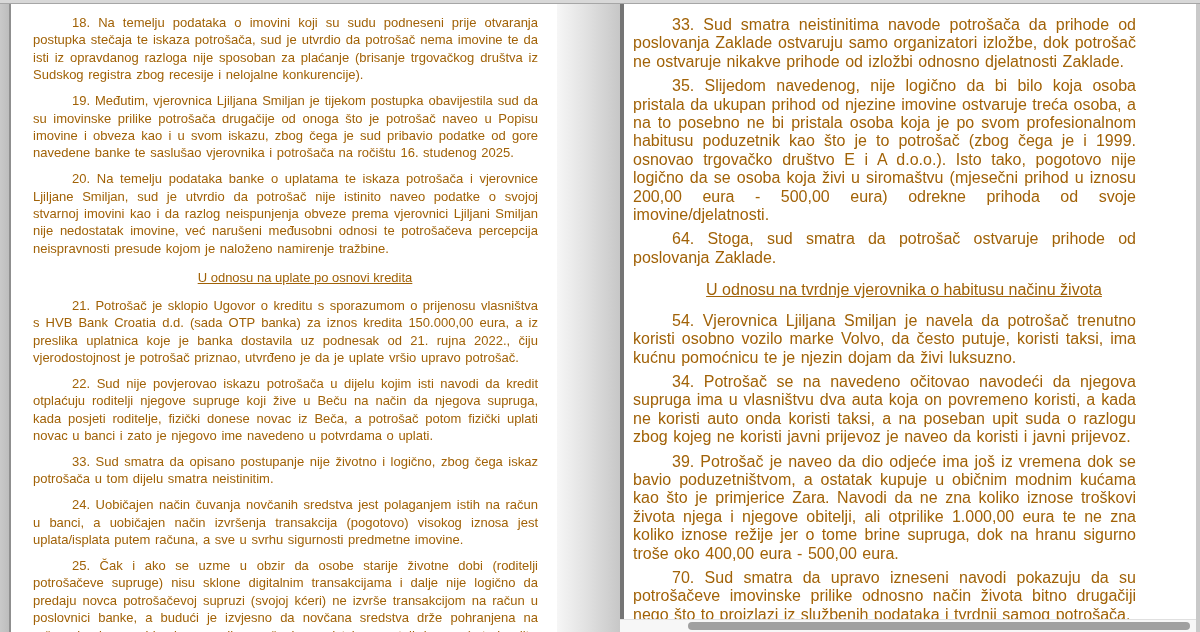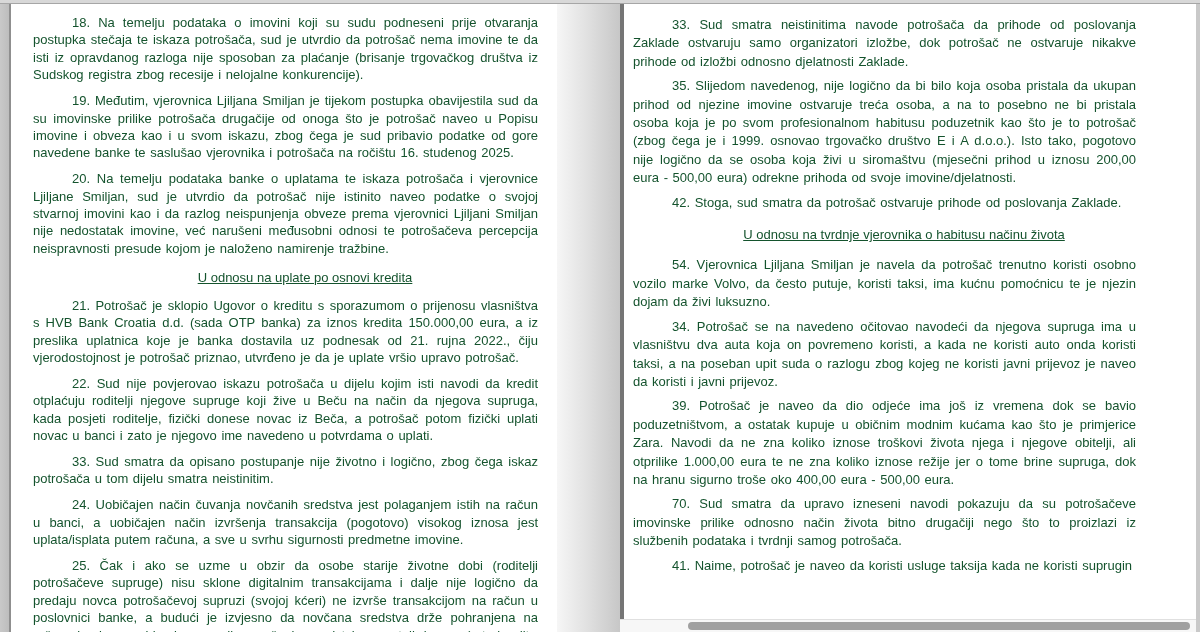--- a/index.html
+++ b/index.html
@@ -21,21 +21,21 @@
 
   .left-margin-strip {
     position: absolute; left: 0; top: 0; width: 9px; height: 632px;
     background: linear-gradient(to right, #c9c9c9, #bdbdbd);
   }
 
   .page {
     position: absolute; top: 4px;
     background: #ffffff;
     overflow: hidden;
-    color: #14532d;
+    color: #a16207;
   }
 
   .page-left {
     left: 9px; width: 548px; height: 628px;
     border-left: 2px solid #8f8f8f;
     box-sizing: border-box;
     padding: 10px 19px 0 22px;
     font-size: 13px; line-height: 17.4px;
   }
 
@@ -45,21 +45,21 @@
   }
 
   .right-window {
     position: absolute; left: 620px; top: 4px; width: 580px; height: 628px;
   }
   .page-right {
     position: absolute; left: 0; top: 0; width: 576px; height: 615px;
     border-left: 4px solid #757575;
     box-sizing: border-box;
     padding: 12px 60px 0 9px;
-    font-size: 13px; line-height: 18.4px;
+    font-size: 16px; line-height: 18.4px;
   }
   .right-edge-strip {
     position: absolute; left: 1196px; top: 0; width: 4px; height: 632px;
     background: #c9c9c9;
   }
 
   .hscrollbar {
     position: absolute; left: 0; top: 615px; width: 580px; height: 13px;
     background: #f7f7f7;
     border-top: 1px solid #e0e0e0;
@@ -108,21 +108,21 @@
       </div>
   </div>
 
   <div class="page-gap"></div>
 
   <div class="right-window">
     <div class="page page-right">
       <div class="page-text">
           <div class="block para">33. Sud smatra neistinitima navode potrošača da prihode od poslovanja Zaklade ostvaruju samo organizatori izložbe, dok potrošač ne ostvaruje nikakve prihode od izložbi odnosno djelatnosti Zaklade.</div>
           <div class="block para">35. Slijedom navedenog, nije logično da bi bilo koja osoba pristala da ukupan prihod od njezine imovine ostvaruje treća osoba, a na to posebno ne bi pristala osoba koja je po svom profesionalnom habitusu poduzetnik kao što je to potrošač (zbog čega je i 1999. osnovao trgovačko društvo E i A d.o.o.). Isto tako, pogotovo nije logično da se osoba koja živi u siromaštvu (mjesečni prihod u iznosu 200,00 eura - 500,00 eura) odrekne prihoda od svoje imovine/djelatnosti.</div>
-          <div class="block para">42. Stoga, sud smatra da potrošač ostvaruje prihode od poslovanja Zaklade.</div>
+          <div class="block para">64. Stoga, sud smatra da potrošač ostvaruje prihode od poslovanja Zaklade.</div>
           <div class="block heading">U odnosu na tvrdnje vjerovnika o habitusu načinu života</div>
           <div class="block para">54. Vjerovnica Ljiljana Smiljan je navela da potrošač trenutno koristi osobno vozilo marke Volvo, da često putuje, koristi taksi, ima kućnu pomoćnicu te je njezin dojam da živi luksuzno.</div>
           <div class="block para">34. Potrošač se na navedeno očitovao navodeći da njegova supruga ima u vlasništvu dva auta koja on povremeno koristi, a kada ne koristi auto onda koristi taksi, a na poseban upit suda o razlogu zbog kojeg ne koristi javni prijevoz je naveo da koristi i javni prijevoz.</div>
           <div class="block para">39. Potrošač je naveo da dio odjeće ima još iz vremena dok se bavio poduzetništvom, a ostatak kupuje u običnim modnim kućama kao što je primjerice Zara. Navodi da ne zna koliko iznose troškovi života njega i njegove obitelji, ali otprilike 1.000,00 eura te ne zna koliko iznose režije jer o tome brine supruga, dok na hranu sigurno troše oko 400,00 eura - 500,00 eura.</div>
           <div class="block para">70. Sud smatra da upravo izneseni navodi pokazuju da su potrošačeve imovinske prilike odnosno način života bitno drugačiji nego što to proizlazi iz službenih podataka i tvrdnji samog potrošača.</div>
           <div class="block para">41. Naime, potrošač je naveo da koristi usluge taksija kada ne koristi suprugin</div>
         </div>
     </div>
     <div class="hscrollbar">
       <div class="hscroll-thumb"></div>

